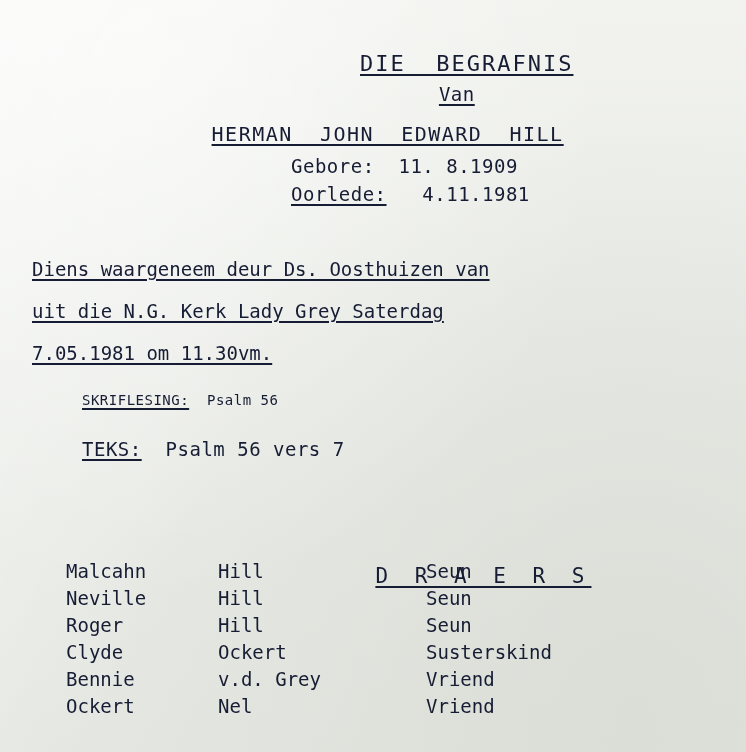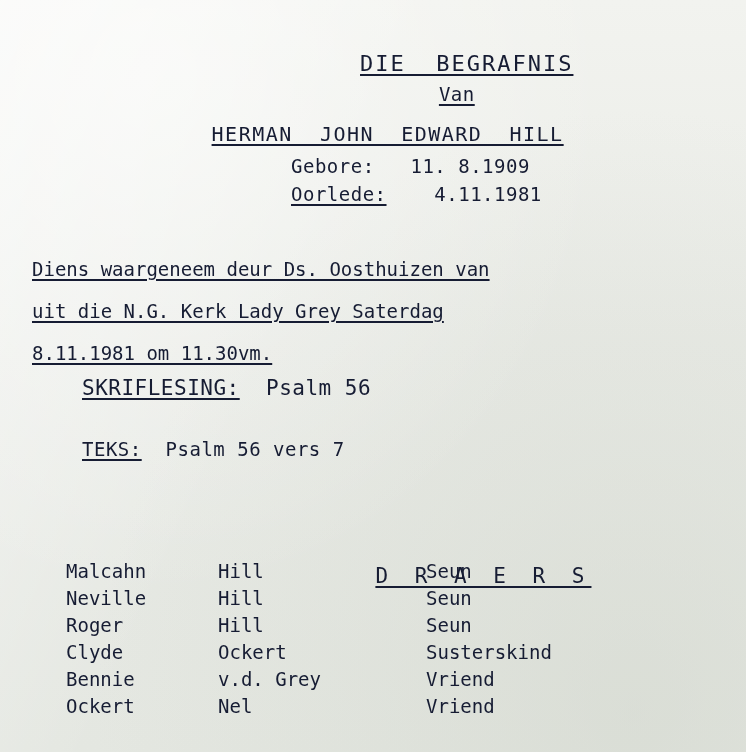--- a/index.html
+++ b/index.html
@@ -77,38 +77,38 @@
 
   
   .dates {
     position: absolute;
     top: 152px;
     left: 243px;
     font-size: 19px;
     line-height: 28px;
   }
   .dates .lbl { display: inline-block; }
-  .dates .val { display: inline-block; margin-left: 12px; }
+  .dates .val { display: inline-block; }
 
   
   .service {
     position: absolute;
     top: 248px;
     left: 32px;
     font-size: 19px;
     line-height: 42px;
   }
   .service .srow { display: block; white-space: pre; }
 
   
   .reading-1 {
     position: absolute;
-    top: 376px;
+    top: 392px;
     left: 34px;
-    font-size: 21px;
+    font-size: 14px;
     white-space: pre;
   }
   .reading-2 {
     position: absolute;
     top: 438px;
     left: 34px;
     font-size: 19px;
     white-space: pre;
   }
 
@@ -163,21 +163,21 @@
     </div>
 
     <div class="dates">
       <div class="line"><span class="lbl">Gebore:</span>  <span class="val">11. 8.1909</span></div>
       <div class="line"><span class="lbl u">Oorlede:</span>   <span class="val">4.11.1981</span></div>
     </div>
 
     <div class="service">
       <span class="srow u">Diens waargeneem deur Ds. Oosthuizen van</span>
       <span class="srow u">uit die N.G. Kerk Lady Grey Saterdag</span>
-      <span class="srow u">8.11.1981 om 11.30vm.</span>
+      <span class="srow u">7.05.1981 om 11.30vm.</span>
     </div>
 
     <div class="line reading-1"><span class="u">SKRIFLESING:</span>  <span>Psalm 56</span></div>
 
     <div class="line reading-2"><span class="u">TEKS:</span>  <span>Psalm 56 vers 7</span></div>
 
     <div class="line bearers-heading">
       <span class="u">D R A E R S</span>
     </div>
 

